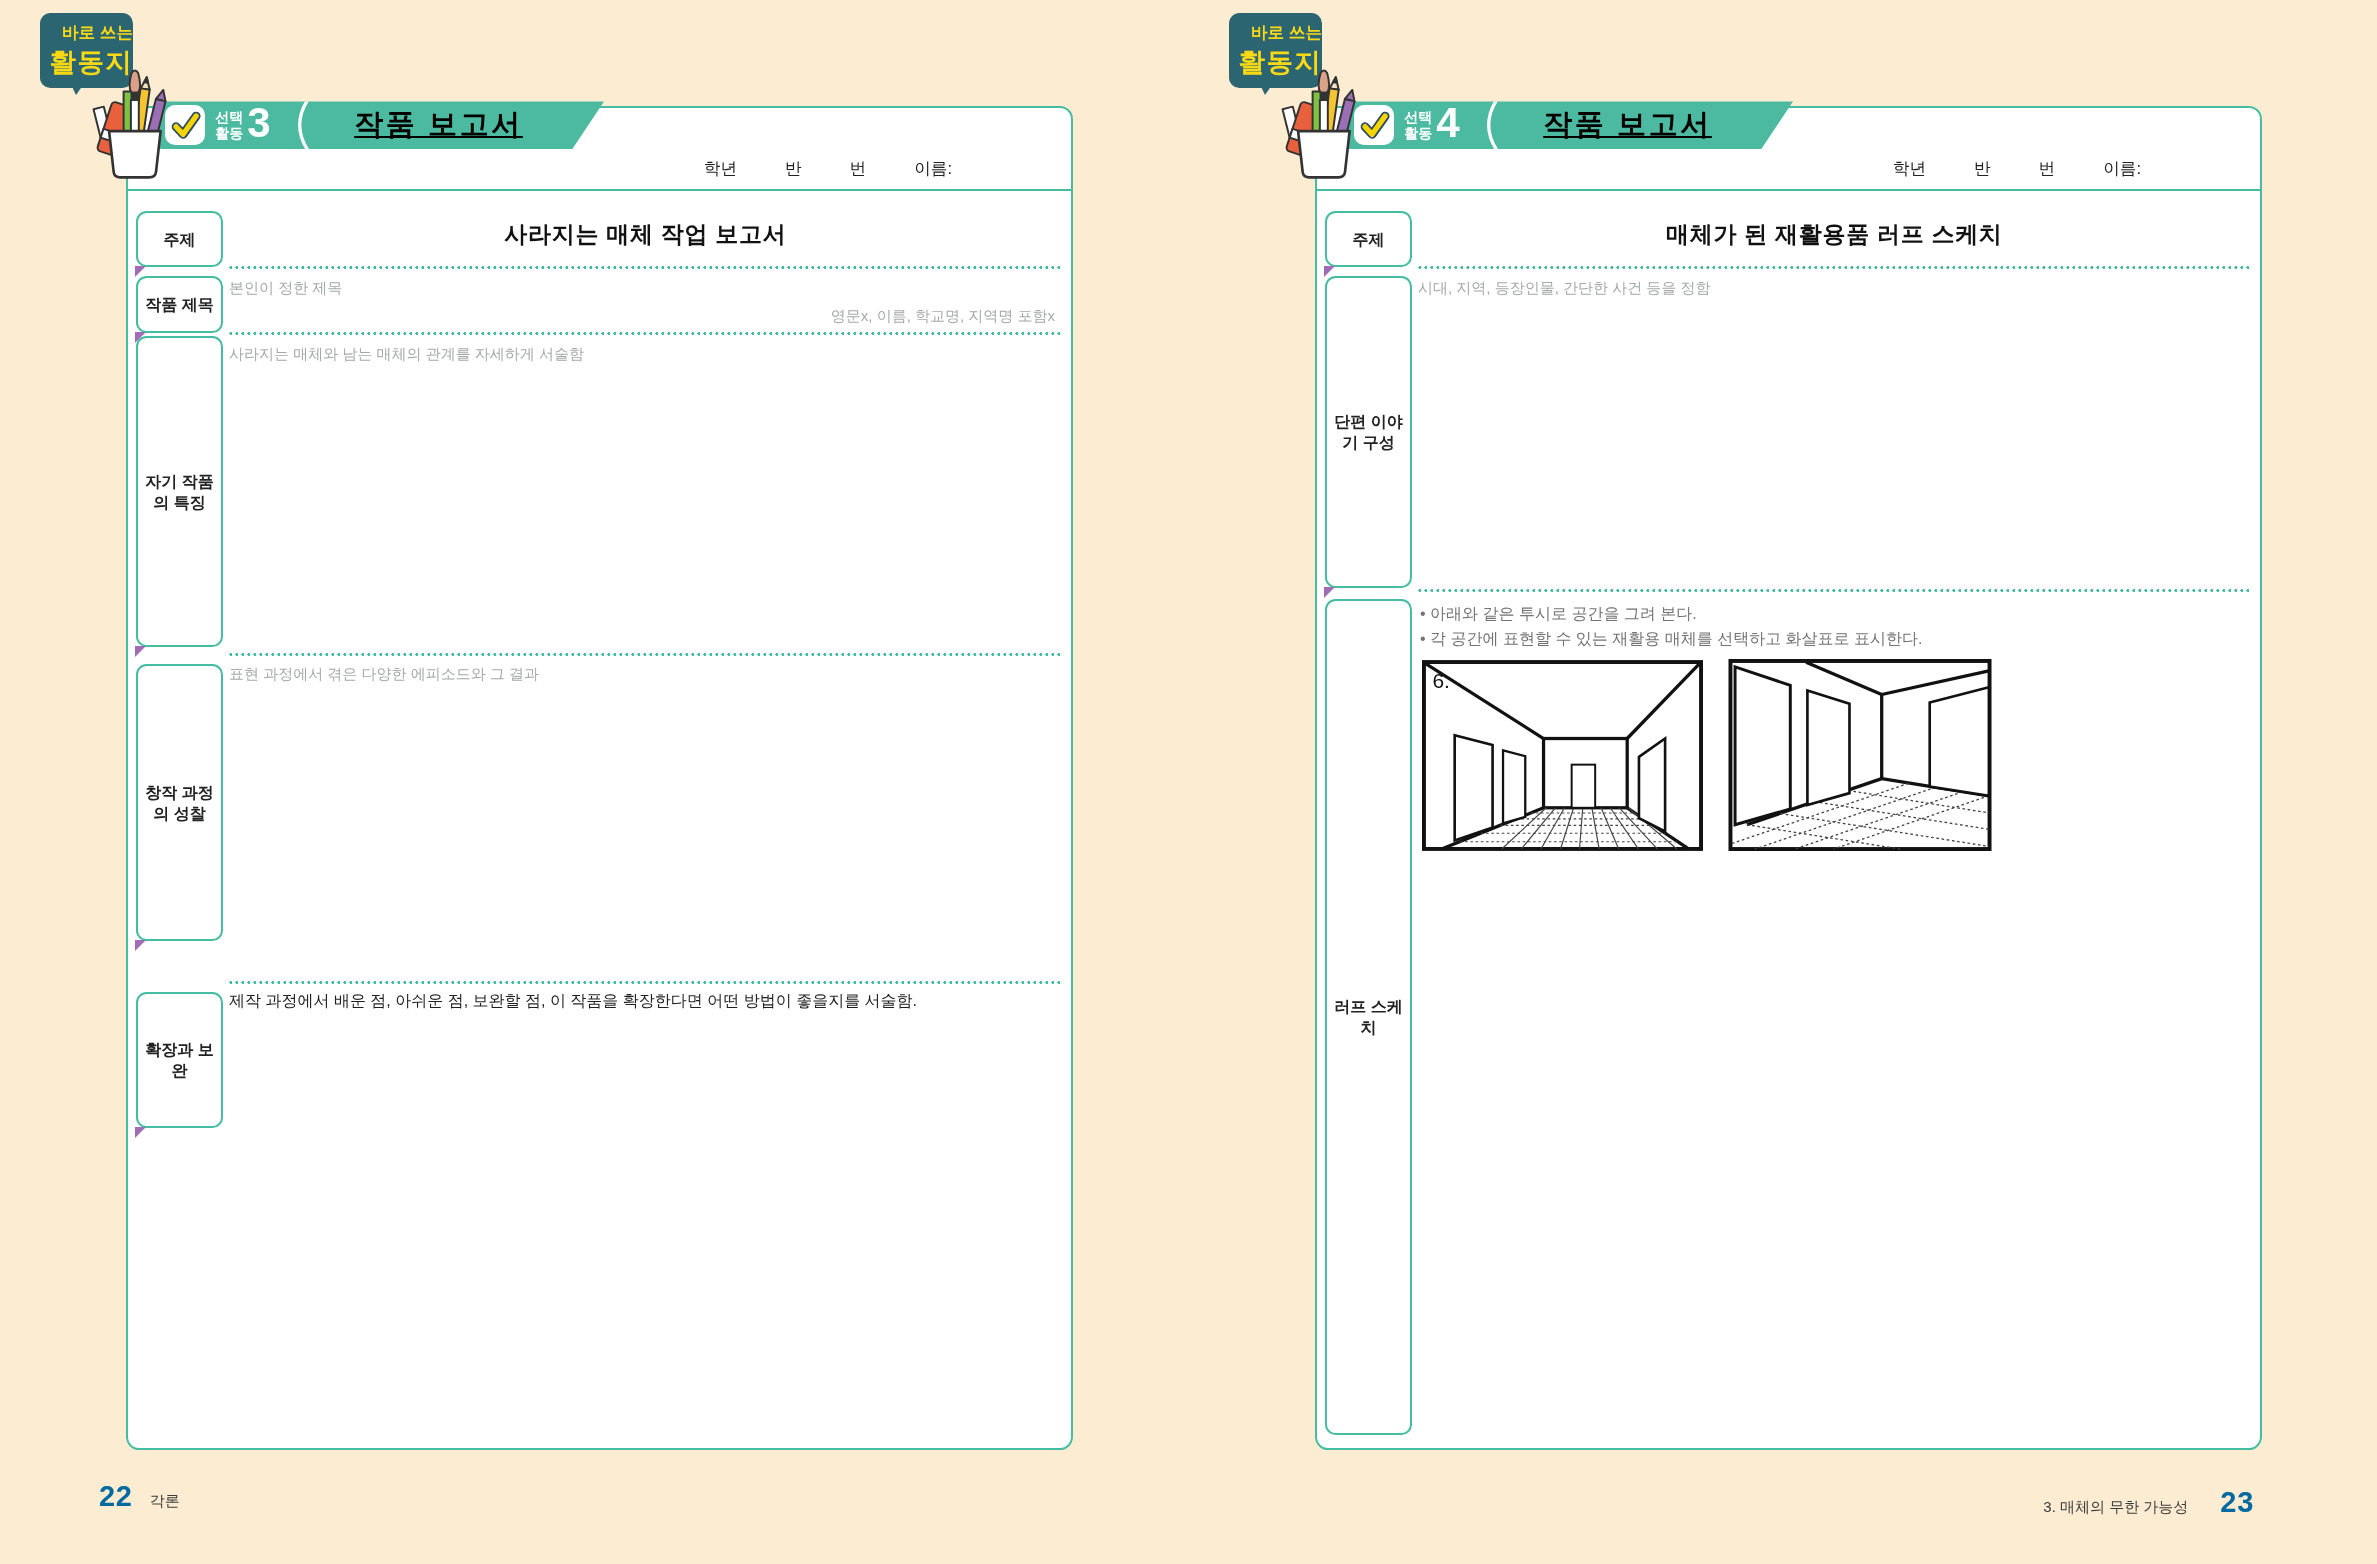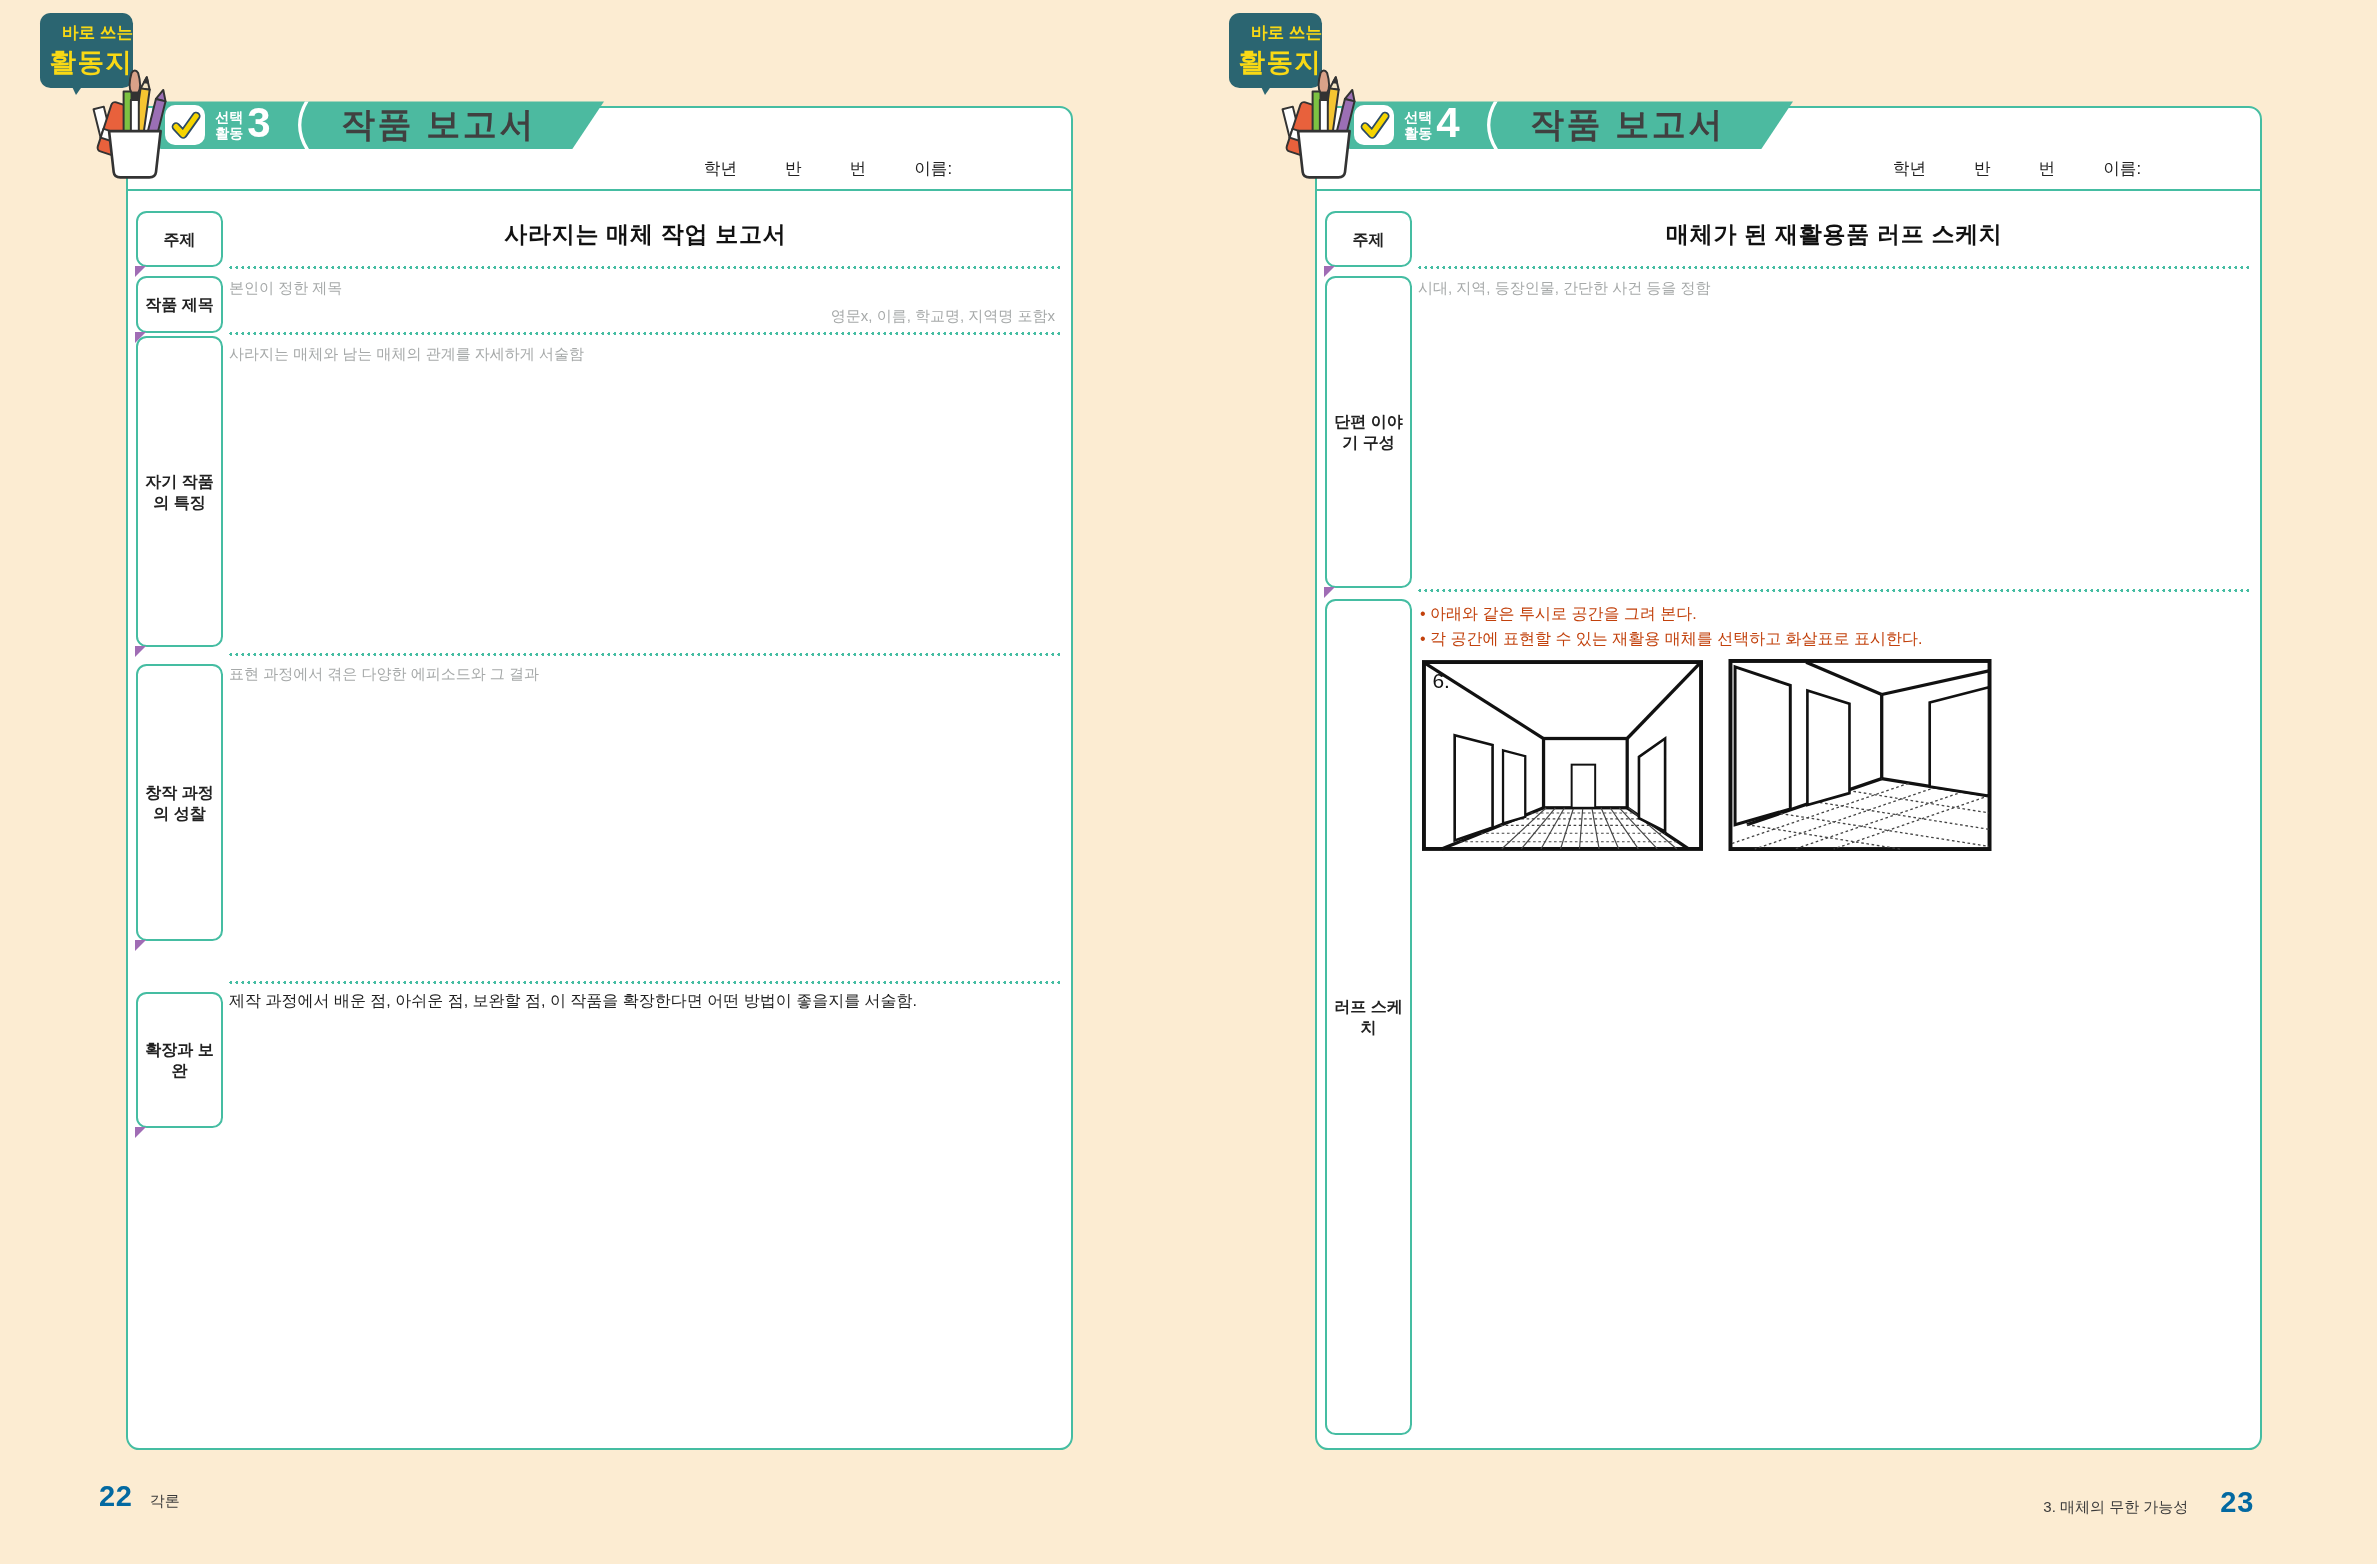--- a/index.html
+++ b/index.html
@@ -37,22 +37,22 @@
     display:flex; align-items:center; padding-left:13.2px; z-index:6;
   }
   .check-badge {
     width:40px; height:40px; background:#ffffff; border-radius:10px;
     display:flex; align-items:center; justify-content:center; flex:0 0 auto;
   }
   .act-stack { margin-left:10px; color:#ffffff; font-weight:700; font-size:14px; line-height:16px; text-align:center; }
   .act-num { color:#ffffff; font-weight:700; font-size:42px; line-height:42px; margin-left:4px; margin-top:-5.3px; }
   .banner-divider { margin-left:18.5px; flex:0 0 auto; }
   .banner-title {
-    flex:1; text-align:center; color:#404040; font-size:34px; font-weight:700;
-    letter-spacing:2.6px; padding-right:40px;
+    flex:1; text-align:center; color:#000000; font-size:29px; font-weight:700;
+    letter-spacing:2.6px; padding-right:40px;text-decoration:underline;
   }
 
   
   .bubble {
     position:absolute; left:40px; top:13.2px; width:93px; height:75px;
     background:#2b6571; border-radius:10.6px; z-index:7;
     display:flex; flex-direction:column; align-items:flex-end; justify-content:center;
   }
   .bubble::after {
     content:""; position:absolute; left:28px; bottom:-14.6px;
@@ -82,21 +82,21 @@
     background-size:6px 3.3px; background-repeat:repeat-x;
   }
   .row-title {
     position:absolute; left:101px; right:9.3px; text-align:center;
     font-size:23px; font-weight:700; color:#111111; letter-spacing:0.7px;
   }
   .hint { position:absolute; left:101px; font-size:15px; color:#a6a9a9; }
   .hint-r { position:absolute; right:16px; font-size:15px; color:#a6a9a9; text-align:right; }
   .note { position:absolute; left:101px; right:13.2px; font-size:16px; color:#1f1f1f; }
 
-  .bullets { position:absolute; left:103px; right:13.2px; font-size:16px; color:#c2410c; line-height:25px; }
+  .bullets { position:absolute; left:103px; right:13.2px; font-size:16px; color:#737373; line-height:25px; }
   .bullet::before { content:"\2022\00a0"; }
 
   .figs { position:absolute; left:105px; display:flex; gap:25px; }
 
   
   .footer { position:absolute; display:flex; align-items:baseline; }
   .f-left { left:99px; top:1480px; }
   .f-right { right:123px; top:1486px; }
   .pnum { font-size:29px; font-weight:800; color:#0369a1; letter-spacing:0.7px; }
   .fsec { font-size:15px; color:#3a3a3a; }

